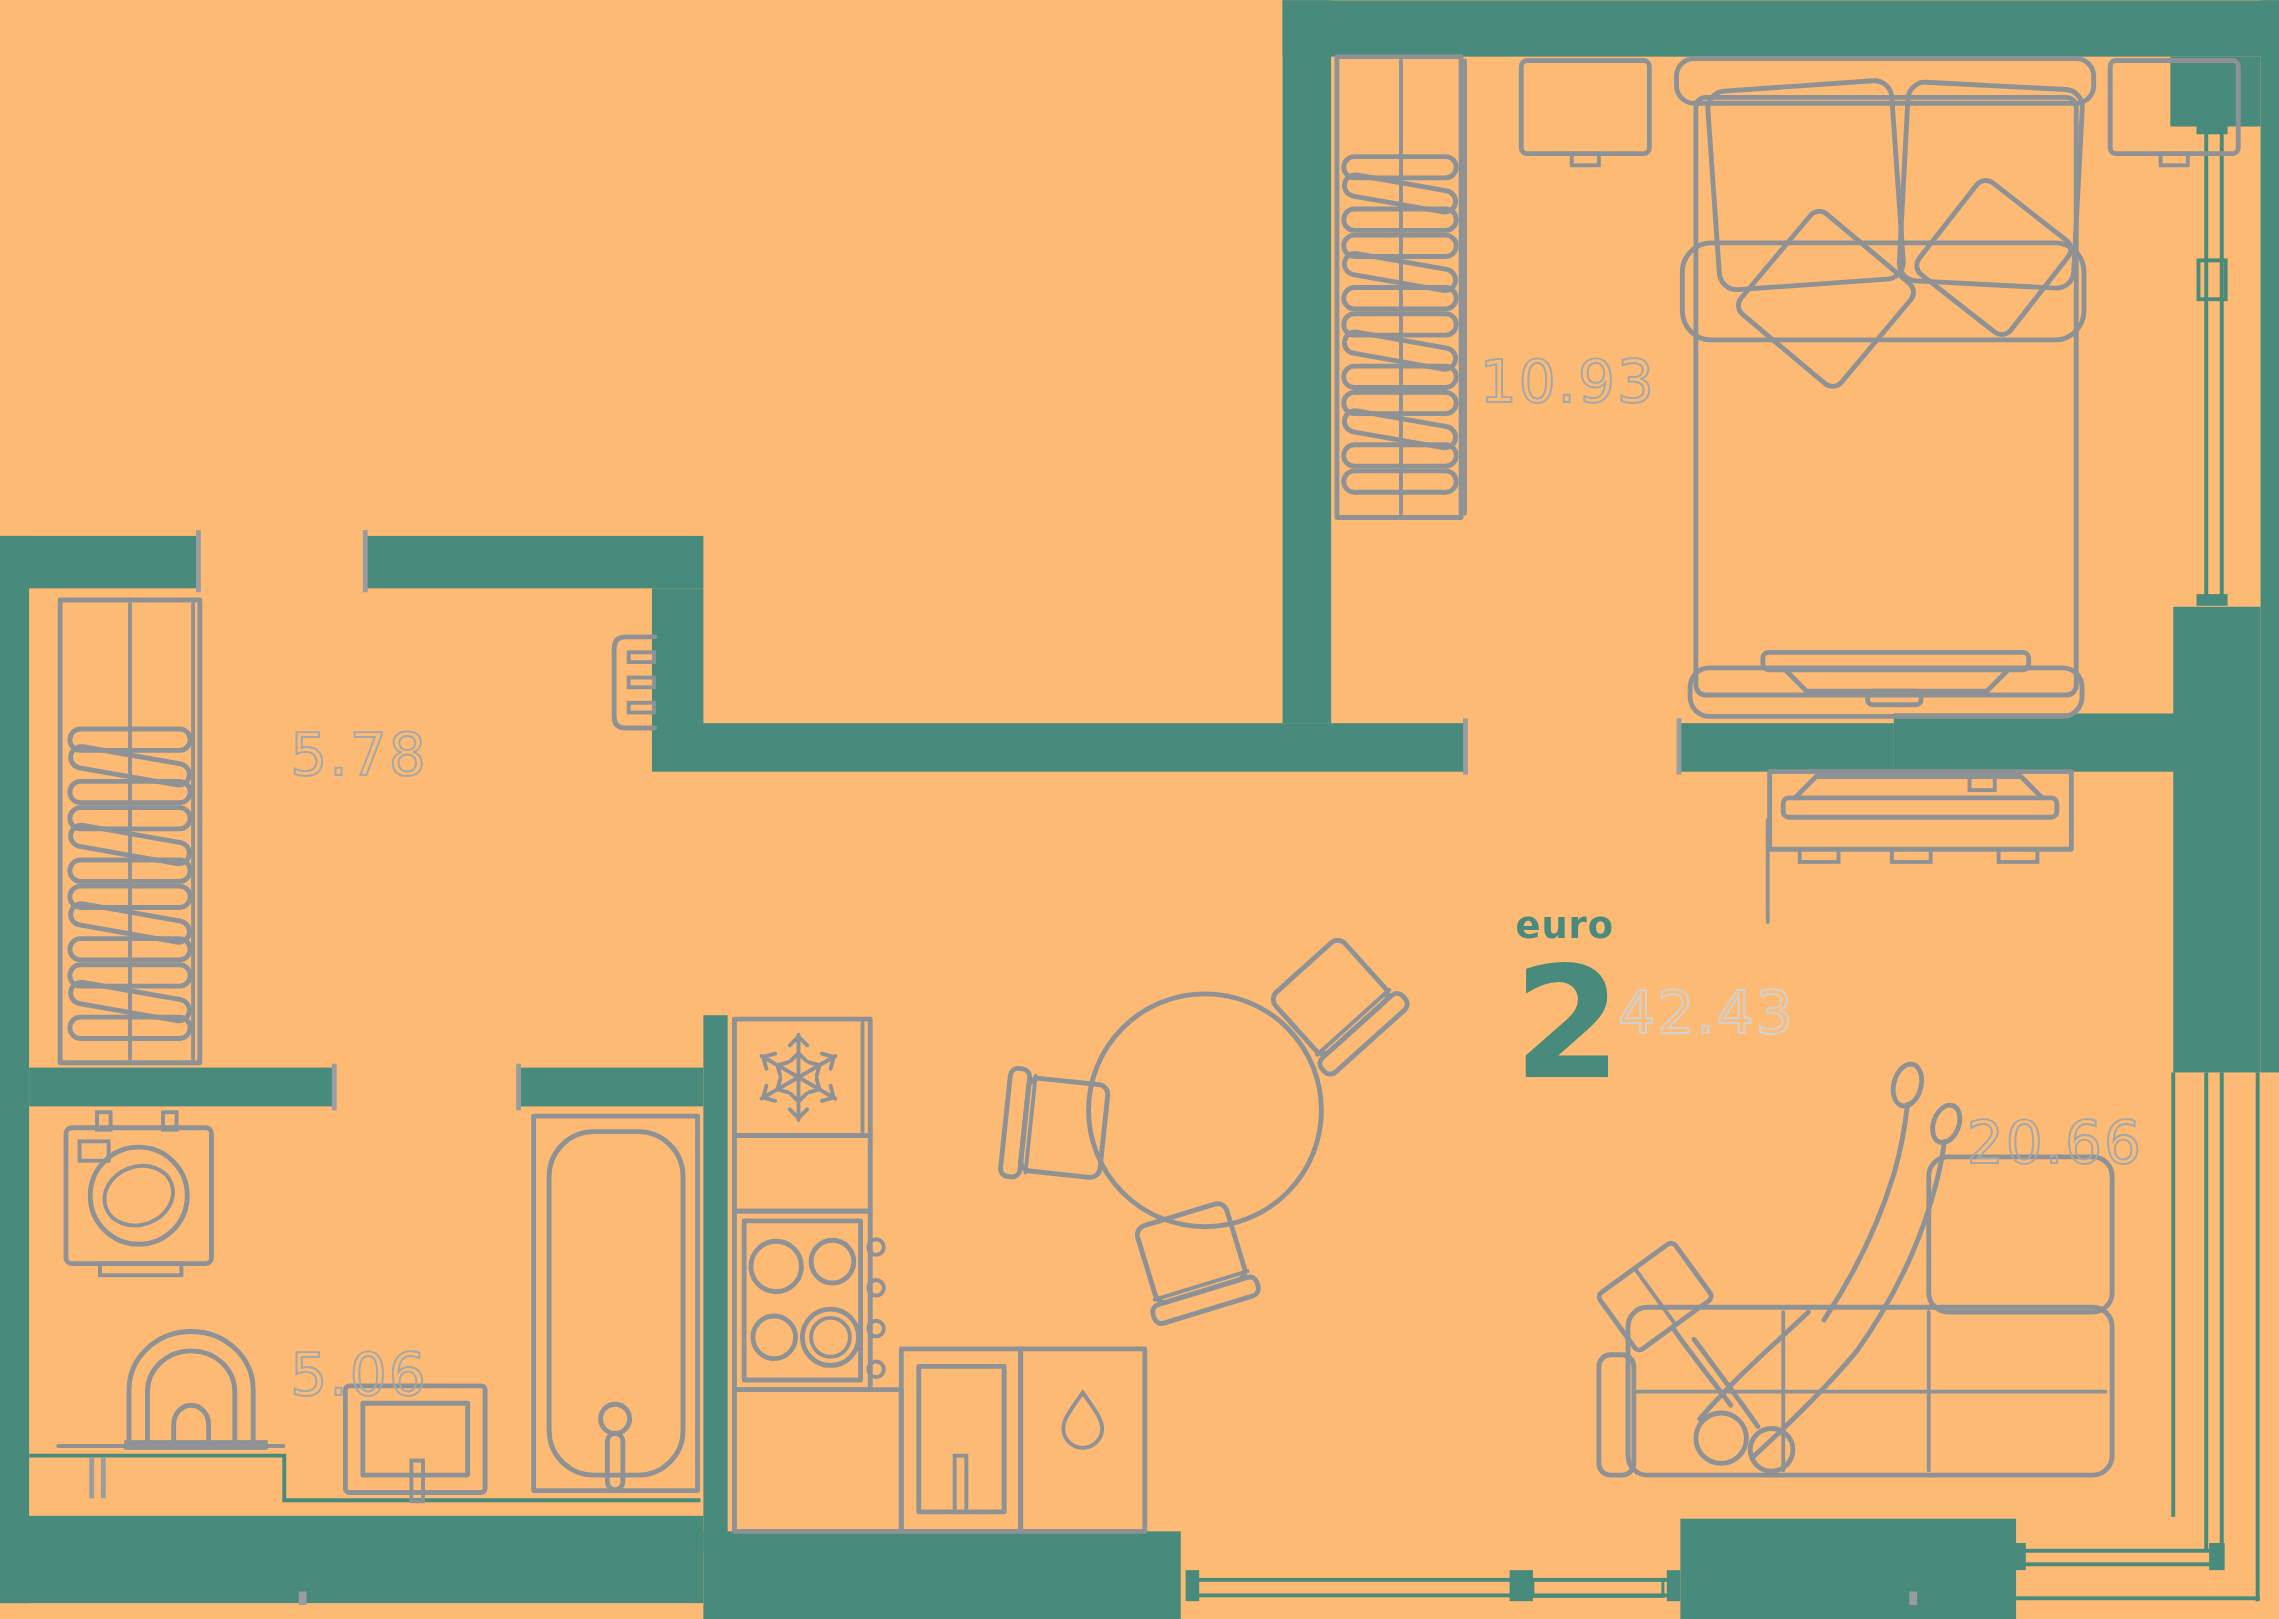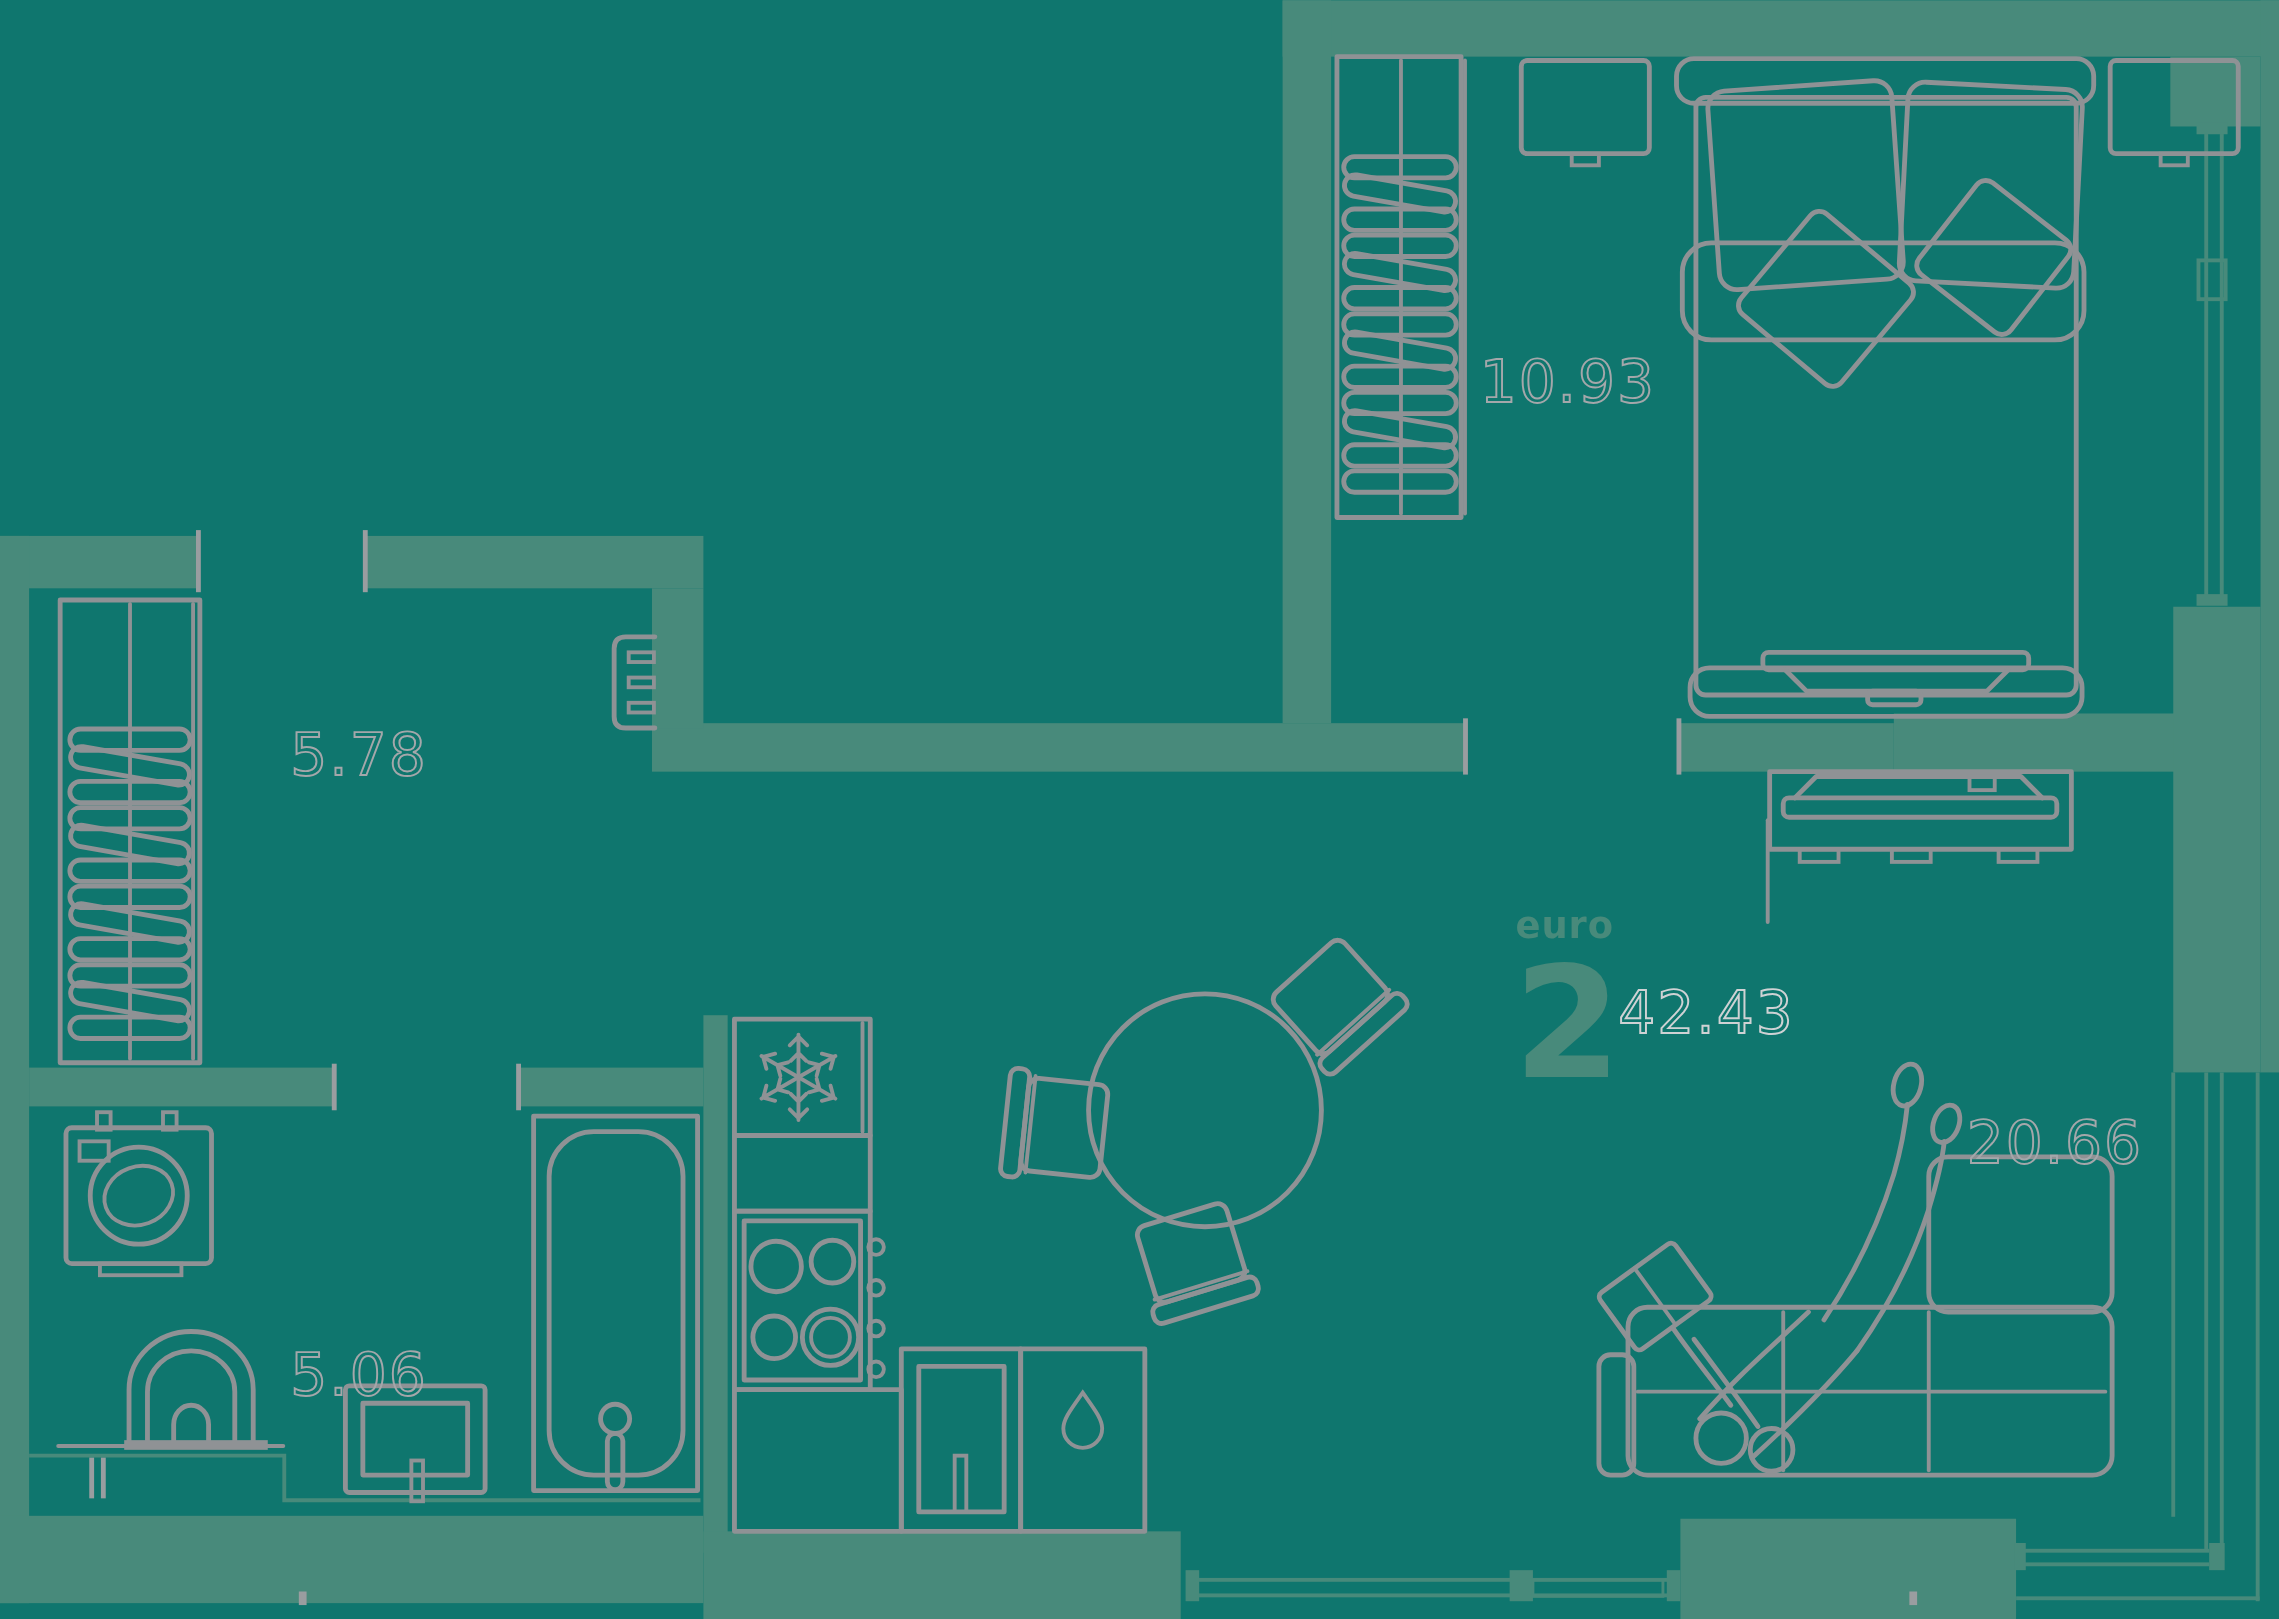--- a/index.html
+++ b/index.html
@@ -1,16 +1,16 @@
 <!DOCTYPE html>
 <html><head>
 <meta charset="utf-8">
 <style>
   html,body{margin:0;padding:0;background:#000;}
-  #stage{width:2279px;height:1620px;background:#0f766e;position:relative;overflow:hidden;
+  #stage{width:2279px;height:1620px;background:#fdba74;position:relative;overflow:hidden;
          font-family:"DejaVu Sans",sans-serif;}
   svg{display:block;}
   .wall{fill:#488a7b;stroke:none;}
   .win{fill:#488a7b;}
   .winline{stroke:#488a7b;fill:none;}
   .fur{stroke:#8f9295;stroke-width:5;fill:none;stroke-linecap:round;stroke-linejoin:round;}
   .furthin{stroke:#8f9295;stroke-width:4;fill:none;stroke-linecap:round;}
   .tick{fill:#9a9da0;}
   .area-label{font-family:"DejaVu Sans",sans-serif;font-size:60px;letter-spacing:2px;
               fill:none;stroke:#a4a7aa;stroke-width:2px;}

